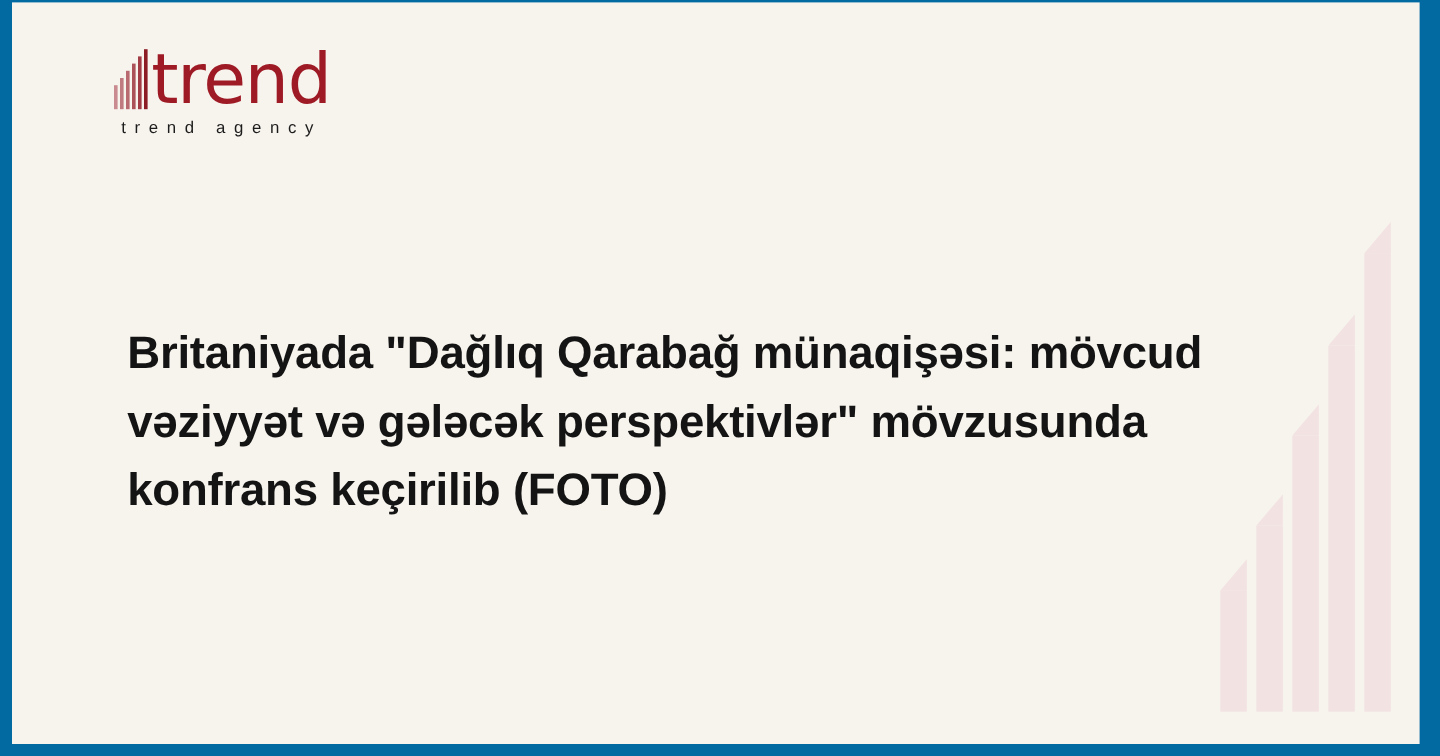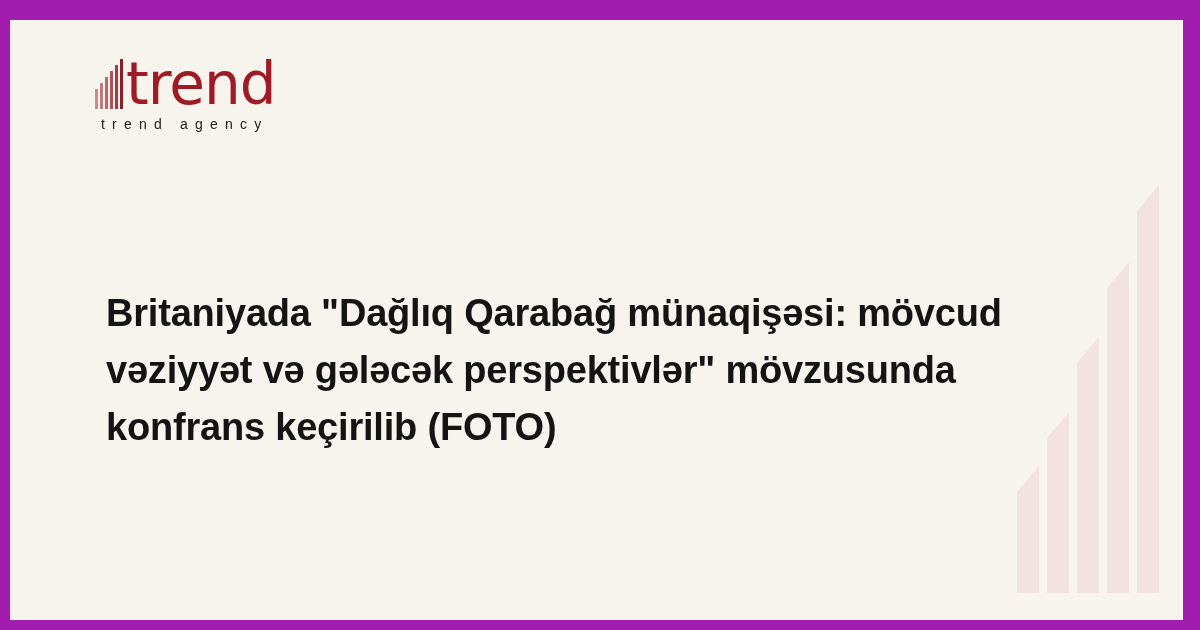--- a/index.html
+++ b/index.html
@@ -13,22 +13,22 @@
     font-family: "Liberation Sans", sans-serif;
     background: #8b0f14;
   }
 
   
   .card {
     position: relative;
     width: 1200px;
     height: 630px;
     box-sizing: border-box;
-    background: #a21caf;          
-    padding: 20px 17px 10px 10px; 
+    background: #0369a1;          
+    padding: 2px 17px 10px 10px; 
   }
   .card-inner {
     position: relative;
     width: 100%;
     height: 100%;
     background: #f7f3ed;
     overflow: hidden;
   }
 
   

